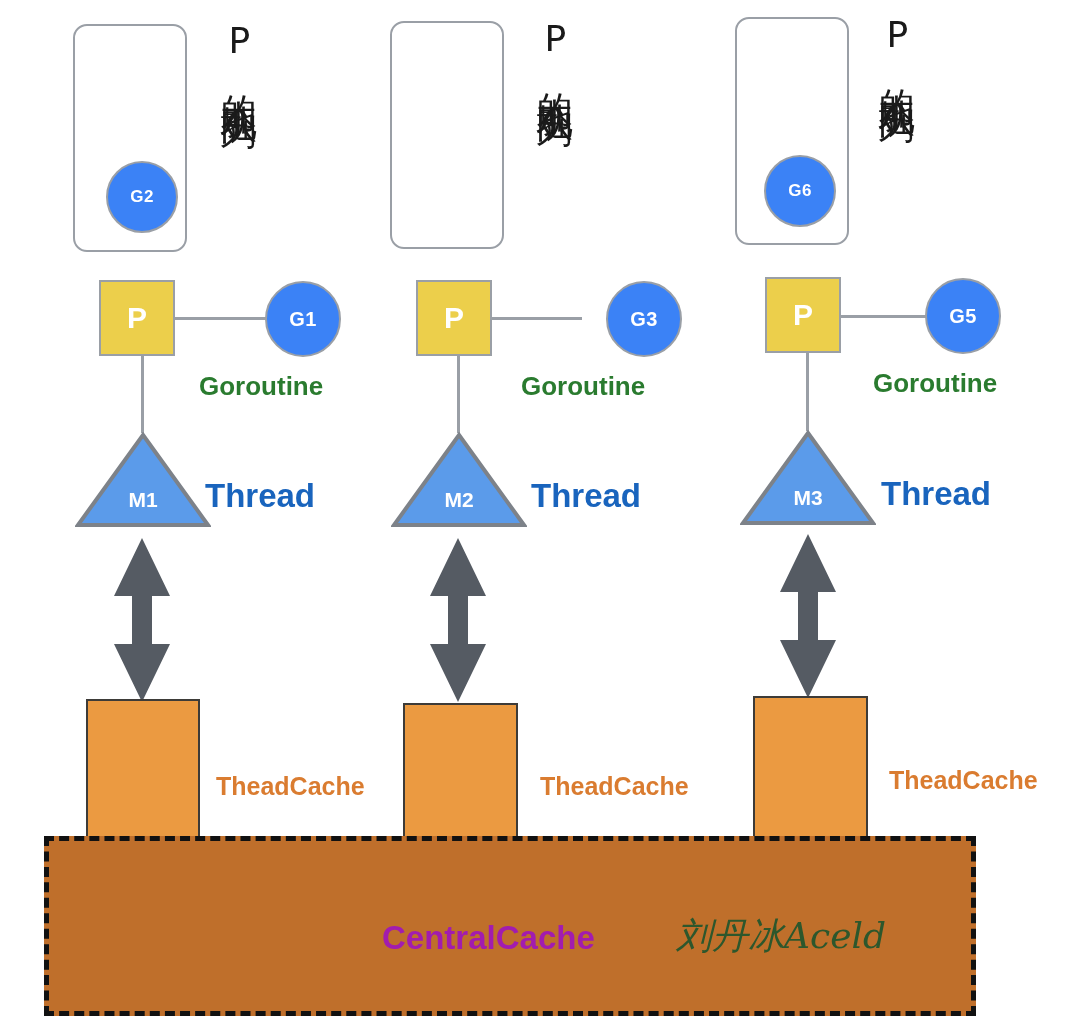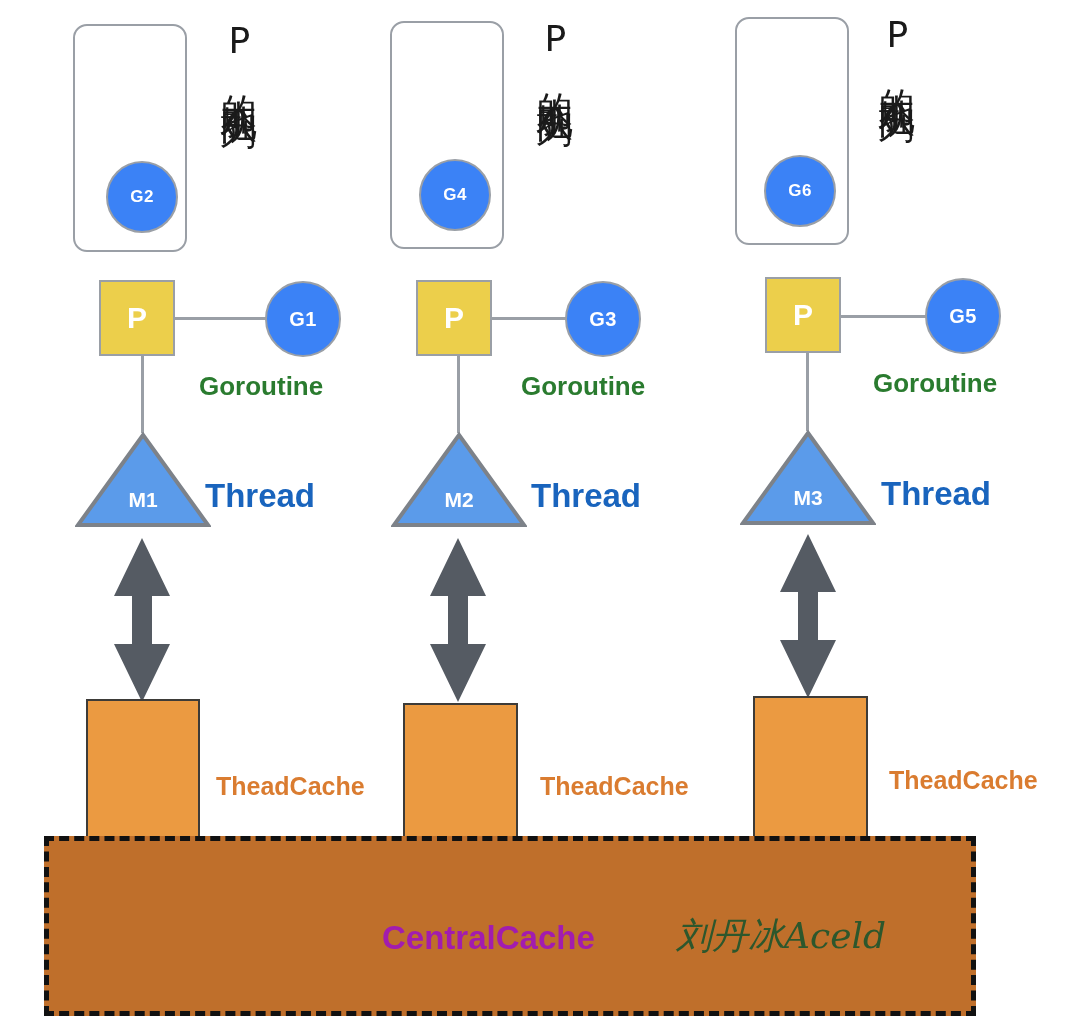--- a/index.html
+++ b/index.html
@@ -183,29 +183,28 @@
       <polygon points="29,0 57,58 39,58 39,106 57,106 29,164 1,106 19,106 19,58 1,58" fill="#555b63"></polygon>
     </svg>
   </div>
 
   <div class="tcache-box" style="left:86px; top:699px; width:114px; height:163px;"></div>
 
   <div class="lbl lbl-tcache" style="left:200px; top:772px;">TheadCache</div>
 
   <div class="queue-box" style="left:390px; top:21px;"></div>
 
-  <div class="g-circle g-in-queue" style="left:419px; top:159px;">G4</div>
 
   <div class="v-text" style="left:534px; top:18px;">P的本地队列</div>
 
   <div class="p-square" style="left:416px; top:280px;">P</div>
 
   <div class="line-h" style="left:491px; top:317px; width:91px;"></div>
 
-  <div class="g-circle g-side" style="left:565px; top:281px;">G3</div>
+  <div class="g-circle g-side" style="left:606px; top:281px;">G3</div>
 
   <div class="lbl lbl-goroutine" style="left:521px; top:371px;">Goroutine</div>
 
   <div class="line-v" style="left:457px; top:355px; height:78px;"></div>
 
   <div class="m-tri" style="left:391px; top:432px;">
     <svg width="136" height="96" viewBox="0 0 136 96">
       <polygon points="68,3 133,93 3,93" fill="#5b9bea" stroke="#7d8289" stroke-width="4"></polygon>
     </svg>
     <div class="m-label">M2</div>

